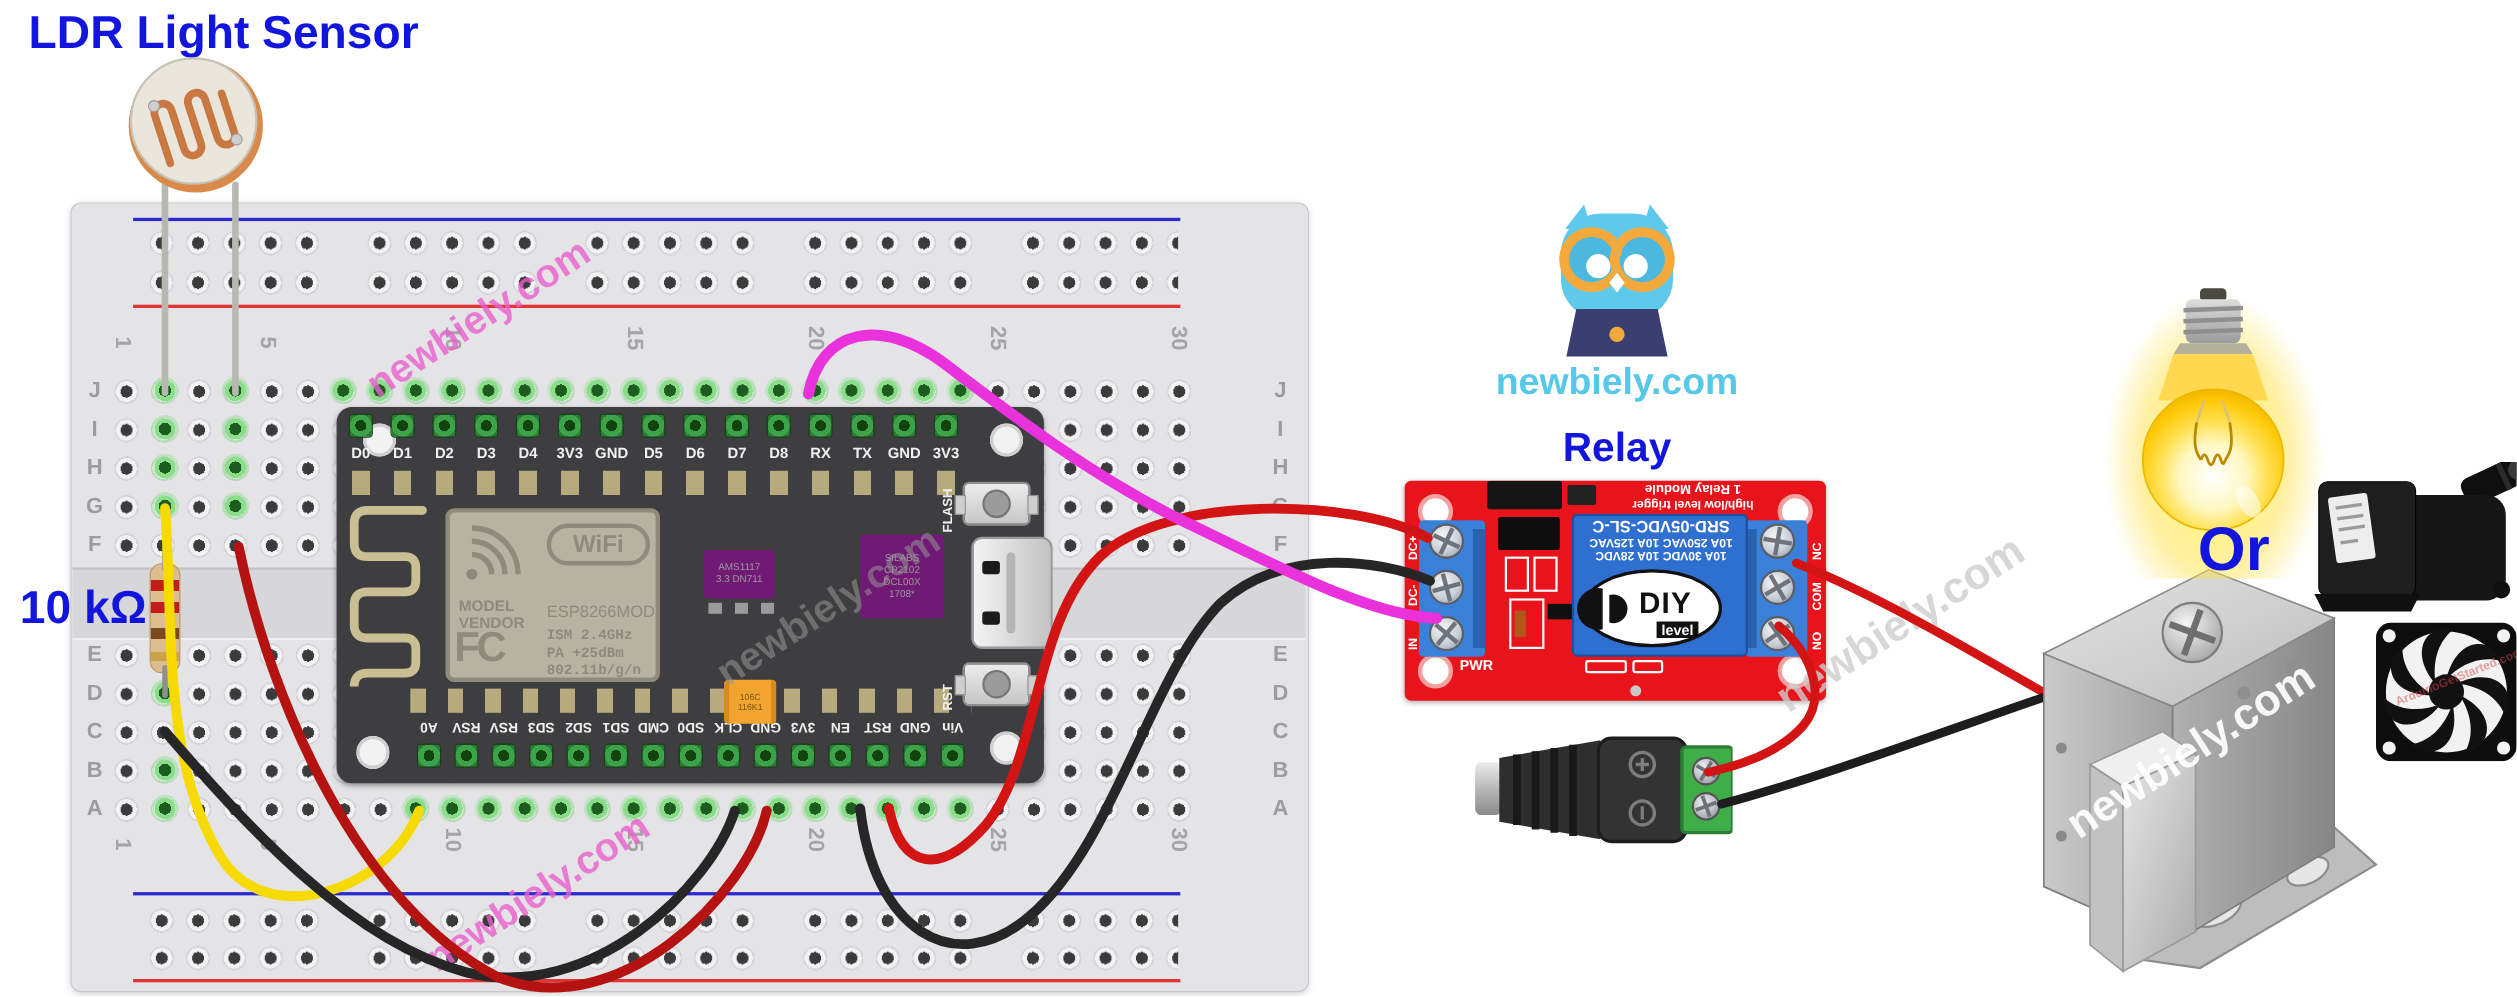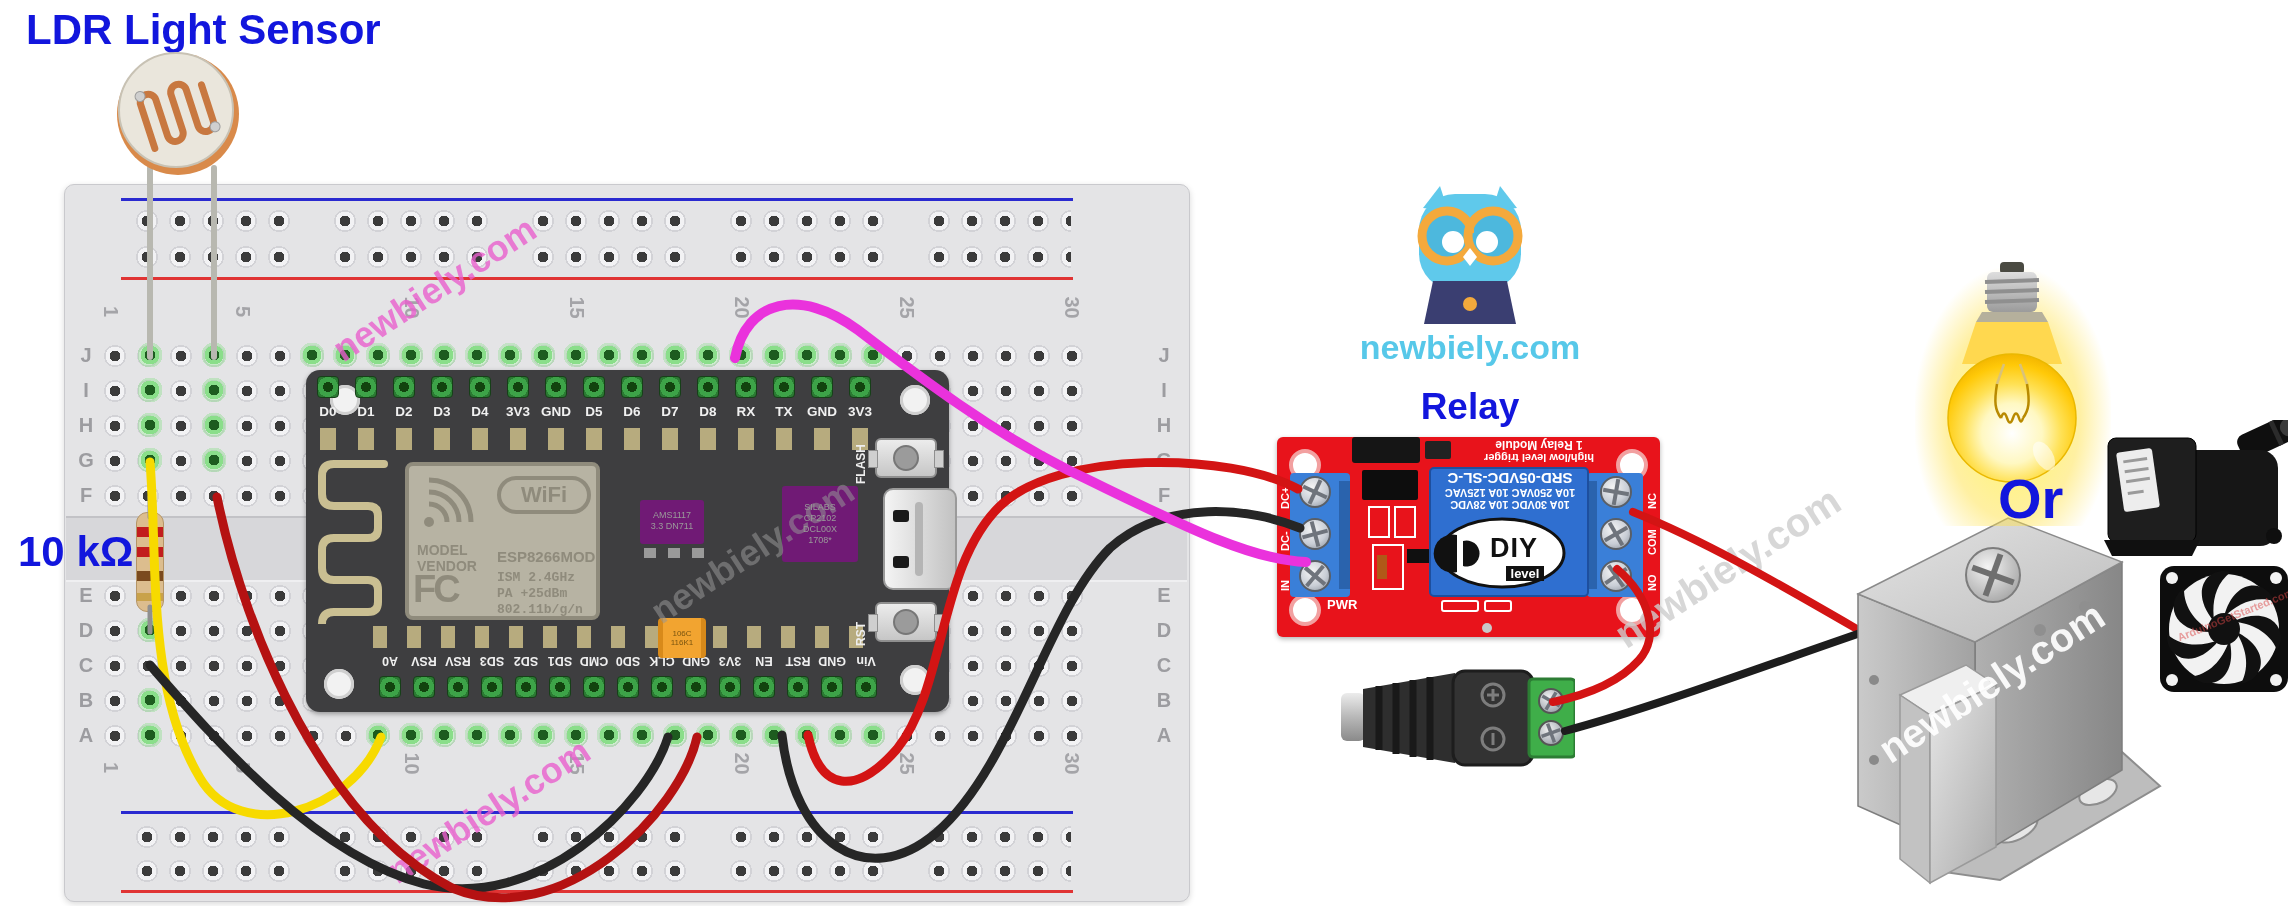--- a/index.html
+++ b/index.html
@@ -214,21 +214,21 @@
     <div id="shield">
       <svg style="position:absolute;left:6px;top:4px" width="66" height="66" viewBox="0 0 66 66">
         <circle cx="14" cy="52" r="5" fill="#8f8b7c"></circle>
         <path d="M14,34 A18,18 0 0 1 32,52 M14,22 A30,30 0 0 1 44,52 M14,10 A42,42 0 0 1 56,52" fill="none" stroke="#8f8b7c" stroke-width="5"></path>
       </svg>
       <div style="position:absolute;left:88px;top:10px;width:94px;height:38px;border:4px solid #8f8b7c;border-radius:20px;box-sizing:border-box;text-align:center;font-weight:bold;font-size:22px;line-height:30px">WiFi</div>
       <div style="position:absolute;left:8px;top:76px;font-weight:bold;font-size:14px;line-height:16px">
         <div>MODEL</div>
         <div>VENDOR</div>
       </div>
-      <div style="position:absolute;left:88px;top:82px;font-weight:bold;font-size:15px">ESP8266MOD</div>
+      <div style="position:absolute;left:88px;top:82px;font-weight:normal;font-size:15px">ESP8266MOD</div>
       <div style="position:absolute;left:4px;top:102px;font-weight:bold;font-size:38px;letter-spacing:-3px">FC</div>
       <div style="position:absolute;left:88px;top:104px;font-weight:bold;font-size:13px;line-height:16px;font-family:'Liberation Mono',monospace">
         <div>ISM 2.4GHz</div>
         <div>PA  +25dBm</div>
         <div>802.11b/g/n</div>
       </div>
     </div>
 
     <div class="chip" style="left:334px;top:130px;width:64px;height:44px;font-size:9px;line-height:11px;padding-top:10px;box-sizing:border-box">
       <div>AMS1117</div>

